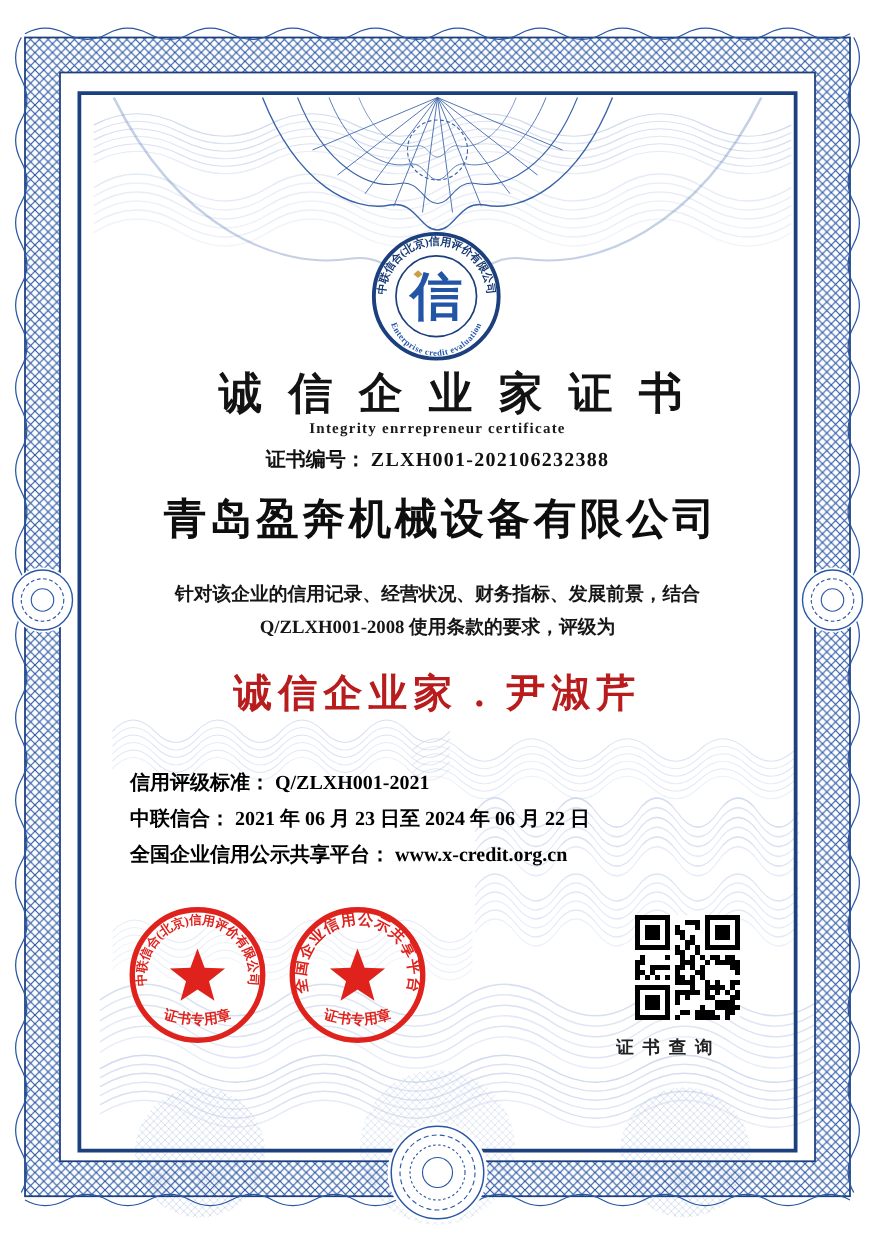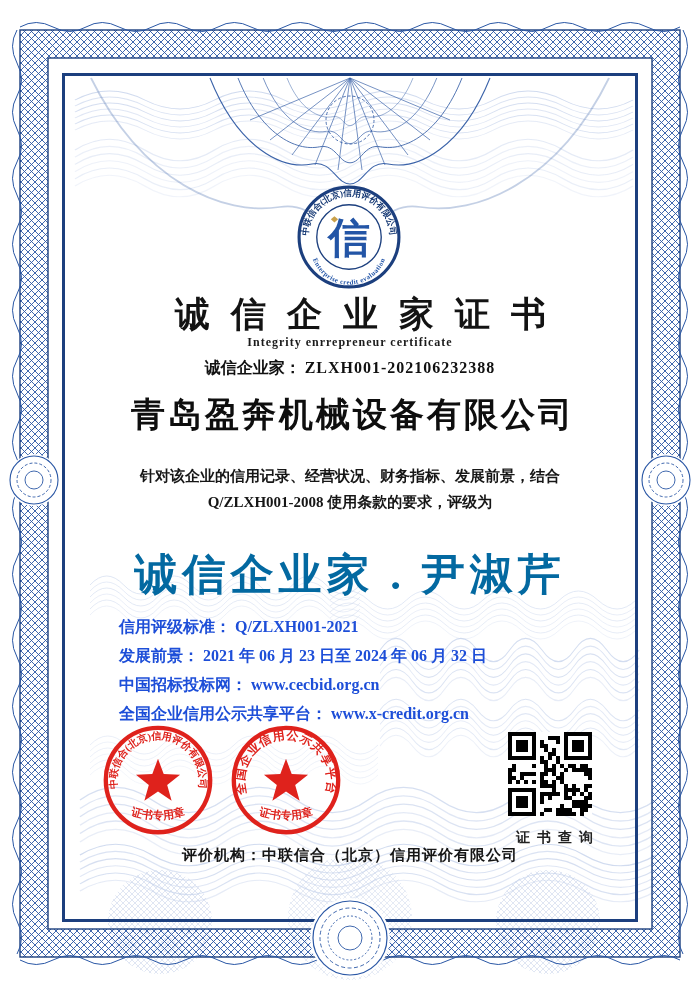--- a/index.html
+++ b/index.html
@@ -8,24 +8,24 @@
   .bg{position:absolute;inset:0;z-index:0;}
   .content{position:absolute;inset:0;z-index:1;}
   .abs{position:absolute;}
   .ctr{left:0;width:700px;text-align:center;}
   .title{top:291px;font-size:35px;font-weight:bold;color:#131313;letter-spacing:21px;padding-left:21px;}
   .subtitle{top:335px;font-size:12px;font-weight:bold;color:#1b1b1b;letter-spacing:1px;}
   .certno{top:358px;font-size:16px;font-weight:bold;color:#111;}
   .certno .num{letter-spacing:1px;}
   .company{top:392px;font-size:34px;font-weight:bold;color:#0e0e0e;letter-spacing:3px;padding-left:3px;}
   .body-par{top:463px;font-size:15px;font-weight:bold;color:#161616;line-height:26px;}
-  .award{top:546px;font-size:43px;font-weight:bold;color:#0369a1;letter-spacing:5px;}
-  .info{left:119px;top:612px;font-size:16px;font-weight:bold;color:#1d4ed8;}
+  .award{top:534px;font-size:31px;font-weight:bold;color:#b91c1c;letter-spacing:5px;}
+  .info{left:104px;top:612px;font-size:16px;font-weight:bold;color:#000000;}
   .info .row{height:29px;line-height:29px;white-space:nowrap;}
-  .qr-caption{left:486px;top:829px;width:130px;text-align:center;font-size:14px;font-weight:bold;
+  .qr-caption{left:486px;top:829px;width:130px;font-size:14px;font-weight:bold;
               color:#222;letter-spacing:7px;padding-left:7px;}
   .footer{top:846px;font-size:15px;font-weight:bold;color:#151515;letter-spacing:1px;}
   svg text{font-family:"Liberation Serif","DejaVu Serif",serif;}
 </style>
 </head>
 <body>
 
 <div class="page">
 
   <svg class="bg" width="700" height="989" viewBox="0 0 700 989" xmlns="http://www.w3.org/2000/svg">
@@ -132,44 +132,40 @@
       <text font-size="6.6" font-weight="bold" fill="#2456a8" letter-spacing="0.4">
         <textPath href="#logoBot" startOffset="50%" text-anchor="middle">Enterprise credit evaluation</textPath>
       </text>
       <text x="50" y="64" font-size="40" font-weight="bold" fill="#2355a6" text-anchor="middle">信</text>
       <polygon points="36,30 39.5,33 36,36 32.5,33" fill="#c9a04a"></polygon>
     </svg>
 
     <div class="abs ctr title">诚信企业家证书</div>
     <div class="abs ctr subtitle">Integrity enrrepreneur certificate</div>
     <div class="abs ctr certno">
-      <span>诚信企业家：</span>
+      <span>证书编号：</span>
       <span class="num">ZLXH001-202106232388</span>
     </div>
     <div class="abs ctr company">青岛盈奔机械设备有限公司</div>
 
     <div class="abs ctr body-par">
       <div>针对该企业的信用记录、经营状况、财务指标、发展前景，结合</div>
       <div>Q/ZLXH001-2008 使用条款的要求，评级为</div>
     </div>
 
     <div class="abs ctr award">诚信企业家 . 尹淑芹</div>
 
     <div class="abs info">
       <div class="row">
         <span>信用评级标准：</span>
         <span>Q/ZLXH001-2021</span>
       </div>
       <div class="row">
-        <span>发展前景：</span>
-        <span>2021 年 06 月 23 日至 2024 年 06 月 32 日</span>
-      </div>
-      <div class="row">
-        <span>中国招标投标网：</span>
-        <span>www.cecbid.org.cn</span>
+        <span>中联信合：</span>
+        <span>2021 年 06 月 23 日至 2024 年 06 月 22 日</span>
       </div>
       <div class="row">
         <span>全国企业信用公示共享平台：</span>
         <span>www.x-credit.org.cn</span>
       </div>
     </div>
 
     <svg class="abs" style="left:100px;top:722px;" width="116" height="116" viewBox="0 0 120 120">
       <circle cx="60" cy="60" r="54" fill="none" stroke="#df221c" stroke-width="4.5"></circle>
       <polygon points="60,38 65.9,53.9 82.8,54.6 69.5,65.1 74.1,81.4 60,72 45.9,81.4 50.5,65.1 37.2,54.6 54.1,53.9" fill="#df221c"></polygon>
@@ -213,15 +209,14 @@
           </g>
         <g transform="translate(0,56)">
             <path d="M0,0h28v28h-28z M4,4v20h20v-20z" fill-rule="evenodd"></path>
             <rect x="8" y="8" width="12" height="12"></rect>
           </g>
         <path id="qr-cells" d="M40,4h4v4h-4zM44,4h4v4h-4zM48,4h4v4h-4zM32,8h4v4h-4zM48,8h4v4h-4zM32,12h4v4h-4zM36,12h4v4h-4zM36,16h4v4h-4zM44,16h4v4h-4zM40,20h4v4h-4zM44,20h4v4h-4zM32,24h4v4h-4zM40,24h4v4h-4zM48,24h4v4h-4zM32,28h4v4h-4zM36,28h4v4h-4zM48,28h4v4h-4zM4,32h4v4h-4zM24,32h4v4h-4zM36,32h4v4h-4zM44,32h4v4h-4zM52,32h4v4h-4zM60,32h4v4h-4zM64,32h4v4h-4zM72,32h4v4h-4zM76,32h4v4h-4zM0,36h4v4h-4zM4,36h4v4h-4zM36,36h4v4h-4zM40,36h4v4h-4zM44,36h4v4h-4zM56,36h4v4h-4zM64,36h4v4h-4zM68,36h4v4h-4zM72,36h4v4h-4zM76,36h4v4h-4zM80,36h4v4h-4zM0,40h4v4h-4zM12,40h4v4h-4zM16,40h4v4h-4zM20,40h4v4h-4zM24,40h4v4h-4zM32,40h4v4h-4zM36,40h4v4h-4zM44,40h4v4h-4zM52,40h4v4h-4zM76,40h4v4h-4zM80,40h4v4h-4zM0,44h4v4h-4zM4,44h4v4h-4zM12,44h4v4h-4zM32,44h4v4h-4zM48,44h4v4h-4zM52,44h4v4h-4zM80,44h4v4h-4zM0,48h4v4h-4zM8,48h4v4h-4zM16,48h4v4h-4zM24,48h4v4h-4zM32,48h4v4h-4zM36,48h4v4h-4zM44,48h4v4h-4zM52,48h4v4h-4zM32,52h4v4h-4zM36,52h4v4h-4zM40,52h4v4h-4zM44,52h4v4h-4zM56,52h4v4h-4zM64,52h4v4h-4zM76,52h4v4h-4zM80,52h4v4h-4zM44,56h4v4h-4zM56,56h4v4h-4zM60,56h4v4h-4zM64,56h4v4h-4zM68,56h4v4h-4zM76,56h4v4h-4zM32,60h4v4h-4zM36,60h4v4h-4zM40,60h4v4h-4zM44,60h4v4h-4zM48,60h4v4h-4zM56,60h4v4h-4zM64,60h4v4h-4zM72,60h4v4h-4zM80,60h4v4h-4zM32,64h4v4h-4zM40,64h4v4h-4zM56,64h4v4h-4zM60,64h4v4h-4zM76,64h4v4h-4zM80,64h4v4h-4zM32,68h4v4h-4zM64,68h4v4h-4zM68,68h4v4h-4zM72,68h4v4h-4zM76,68h4v4h-4zM52,72h4v4h-4zM64,72h4v4h-4zM68,72h4v4h-4zM72,72h4v4h-4zM76,72h4v4h-4zM80,72h4v4h-4zM36,76h4v4h-4zM40,76h4v4h-4zM48,76h4v4h-4zM52,76h4v4h-4zM56,76h4v4h-4zM60,76h4v4h-4zM72,76h4v4h-4zM76,76h4v4h-4zM32,80h4v4h-4zM48,80h4v4h-4zM52,80h4v4h-4zM56,80h4v4h-4zM60,80h4v4h-4zM64,80h4v4h-4zM72,80h4v4h-4z"></path>
       </g>
     </svg>
     <div class="abs qr-caption">证书查询</div>
 
-    <div class="abs ctr footer">评价机构：中联信合（北京）信用评价有限公司</div>
   </div>
 </div>
 
 </body></html>

